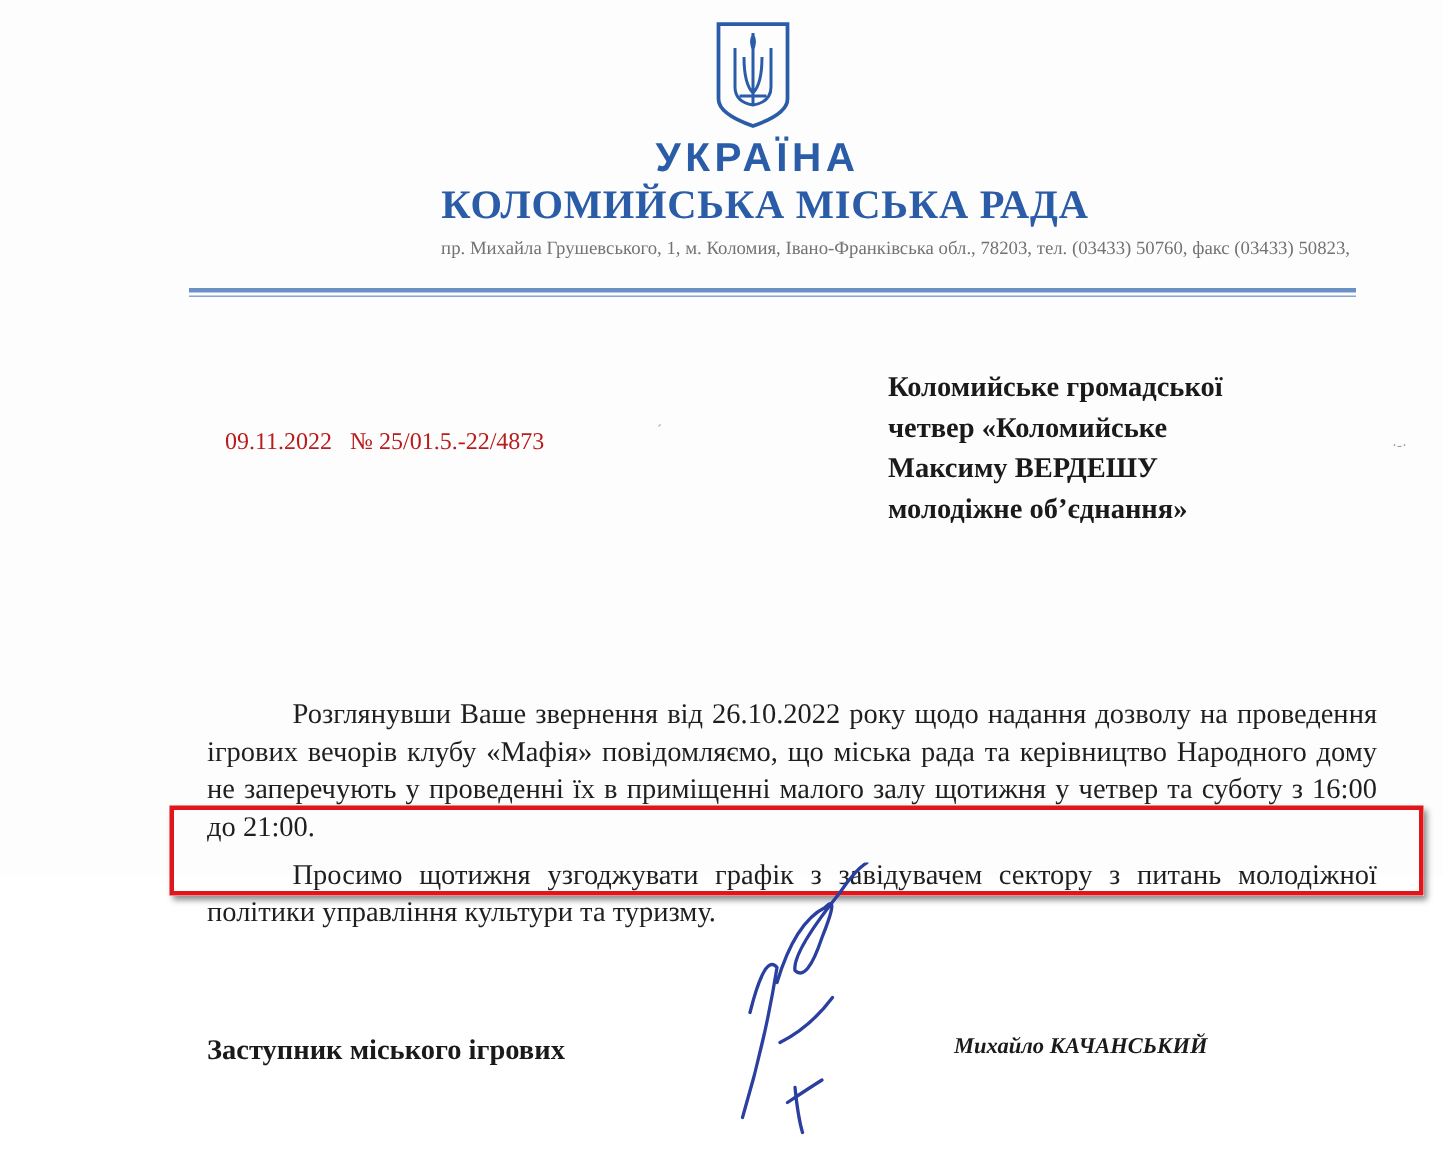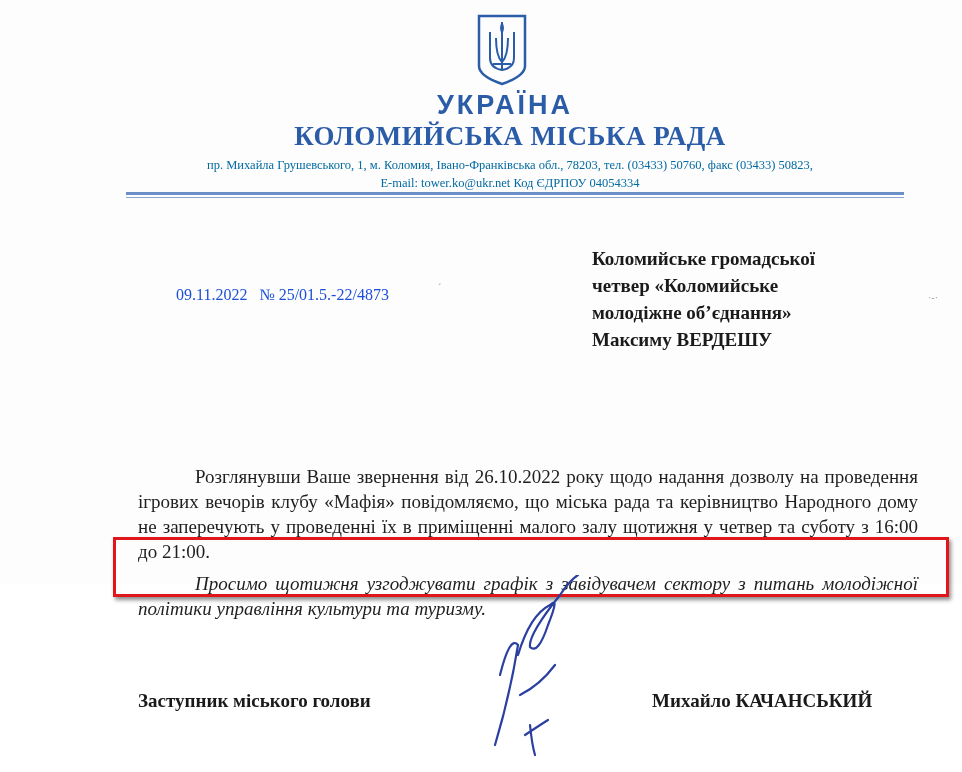--- a/index.html
+++ b/index.html
@@ -15,91 +15,90 @@
       position: absolute; left: 0; width: 1010px; top: 90px; text-align: center;
       font-family: "Liberation Sans", "DejaVu Sans", sans-serif; font-weight: bold;
       font-size: 27px; letter-spacing: 3px; color: #2a5ca8;
     }
     .hdr-council {
       position: absolute; left: 0; width: 1020px; top: 121px; text-align: center;
       font-family: "Liberation Serif", serif; font-weight: bold;
       font-size: 27px; color: #2a5ca8; letter-spacing: 0.5px;
     }
     .hdr-address {
-      position: absolute; left: 120px; width: 780px; top: 156px; text-align: center;
-      font-size: 12.5px; color: #0369a1; line-height: 18px;
+      position: absolute; left: 120px; width: 780px; top: 156px; text-align: right;
+      font-size: 12.5px; color: #737373; line-height: 18px;
     }
     .hdr-rule1 { position: absolute; left: 126px; top: 192px; width: 778px; height: 3px; background: #6b8fc7; }
     .hdr-rule2 { position: absolute; left: 126px; top: 197px; width: 778px; height: 1px; background: #8aa6d4; }
     .reg {
-      position: absolute; left: 176px; top: 286px; font-size: 16px; color: #1d4ed8; white-space: pre;
+      position: absolute; left: 150px; top: 286px; font-size: 16px; color: #b91c1c; white-space: pre;
     }
     .addressee {
       position: absolute; left: 592px; top: 245px; font-weight: bold; font-size: 19px; line-height: 27px; color: #1a1a1a;
     }
     .body-text {
       position: absolute; left: 138px; width: 780px; font-size: 19px; line-height: 25px;
       text-align: justify; color: #1f1f1f; margin-top: 36px;
     }
     .p1 { top: 428px; }
-    .p2 { top: 535px; font-style: italic; }
+    .p2 { top: 535px; }
     .indent { text-indent: 57px; }
     .highlight {
       position: absolute; left: 113px; top: 537px; width: 830px; height: 54px;
       border: 3px solid #e0161b; box-shadow: 2px 3px 4px rgba(0,0,0,0.45);
       pointer-events: none;
     }
     .signature { position: absolute; left: 470px; top: 575px; width: 130px; height: 190px; }
     .sig-left {
       position: absolute; left: 138px; top: 690px; font-weight: bold; font-size: 19px; color: #1a1a1a;
     }
     .sig-right {
-      position: absolute; left: 652px; top: 690px; font-weight: bold; font-size: 19px; color: #1a1a1a;
+      position: absolute; left: 636px; top: 690px; font-weight: bold; font-size: 15px; color: #1a1a1a; font-style: italic;
     }
     .speck { position: absolute; color: #9a9a9a; font-size: 10px; }
   </style>
 </head>
 <body>
 
 <div class="page">
 
   <svg class="coat" viewBox="0 0 52 72">
     <path d="M3 2 H49 V52 Q49 62 26 70 Q3 62 3 52 Z" fill="none" stroke="#2a5ca8" stroke-width="2.5"></path>
     <path d="M26 8 L26 56 M14 18 L14 44 Q14 54 26 56 Q38 54 38 44 L38 18
              M20 24 Q20 42 26 48 Q32 42 32 24
              M17 50 L35 50" fill="none" stroke="#2a5ca8" stroke-width="2"></path>
     <path d="M26 8 Q22 14 26 20 Q30 14 26 8 Z" fill="#2a5ca8"></path>
   </svg>
 
   <div class="hdr-country">УКРАЇНА</div>
   <div class="hdr-council">КОЛОМИЙСЬКА МІСЬКА РАДА</div>
   <div class="hdr-address">
     <div>пр. Михайла Грушевського, 1, м. Коломия, Івано-Франківська обл., 78203, тел. (03433) 50760, факс (03433) 50823,</div>
-    <div>E-mail: tower.ko@ukr.net  Код ЄДРПОУ 04054334</div>
   </div>
   <div class="hdr-rule1"></div>
   <div class="hdr-rule2"></div>
 
   <div class="reg"><span>09.11.2022</span>   <span>№ 25/01.5.-22/4873</span></div>
 
   <div class="addressee">
     <div>Коломийське громадської</div>
     <div>четвер «Коломийське</div>
+    <div>Максиму ВЕРДЕШУ</div>
     <div>молодіжне об’єднання»</div>
-    <div>Максиму ВЕРДЕШУ</div>
   </div>
 
   <span class="speck" style="left:438px;top:282px;">´</span>
   <span class="speck" style="left:928px;top:292px;">·‐·</span>
 
   <div class="body-text p1 indent">Розглянувши Ваше звернення від 26.10.2022 року щодо надання дозволу на проведення ігрових вечорів клубу «Мафія» повідомляємо, що міська рада та керівництво Народного дому не заперечують у проведенні їх в приміщенні малого залу щотижня у четвер та суботу з 16:00 до 21:00.</div>
   <div class="body-text p2 indent">Просимо щотижня узгоджувати графік з завідувачем сектору з питань молодіжної політики управління культури та туризму.</div>
 
   <div class="highlight"></div>
 
   <svg class="signature" viewBox="0 0 130 190">
     <path d="M30 100 Q40 60 48 70 Q40 120 25 170 M48 80 Q60 40 80 30 Q90 20 78 50 Q68 80 60 72 Q58 60 90 20 Q100 5 108 0
              M50 120 Q70 110 85 90 M60 150 Q62 170 65 180 M55 160 Q70 150 78 145" fill="none" stroke="#2b3fa0" stroke-width="2.2" stroke-linecap="round"></path>
   </svg>
 
-  <div class="sig-left">Заступник міського голови</div>
+  <div class="sig-left">Заступник міського ігрових</div>
   <div class="sig-right">Михайло КАЧАНСЬКИЙ</div>
 </div>
 
 </body></html>

